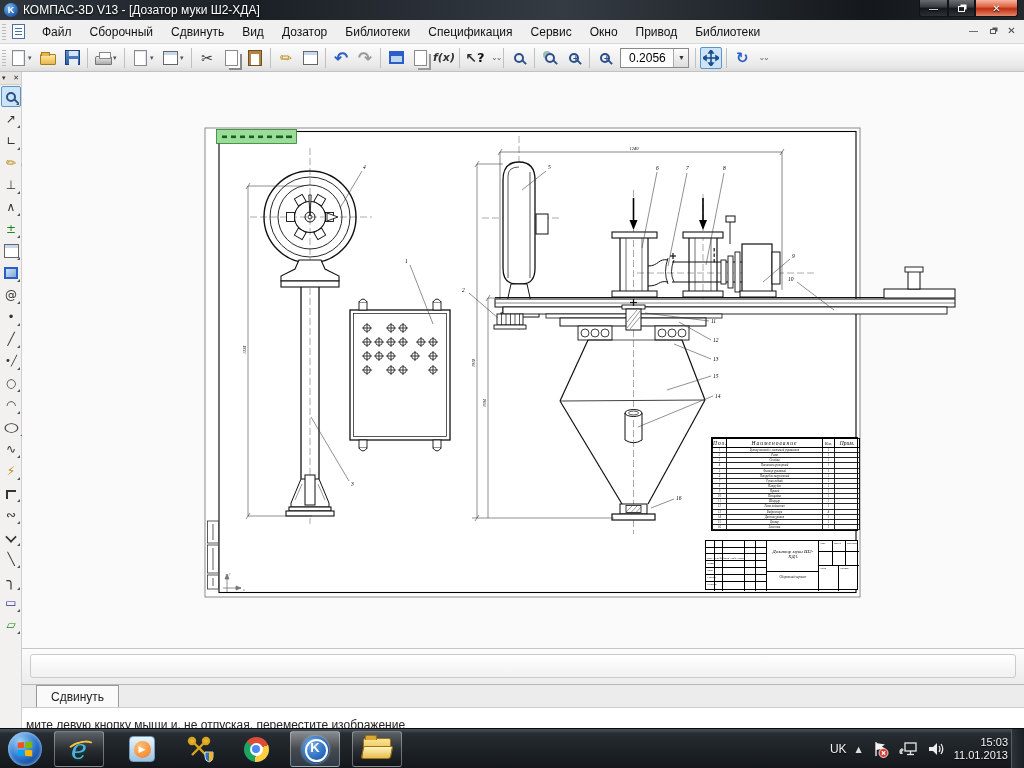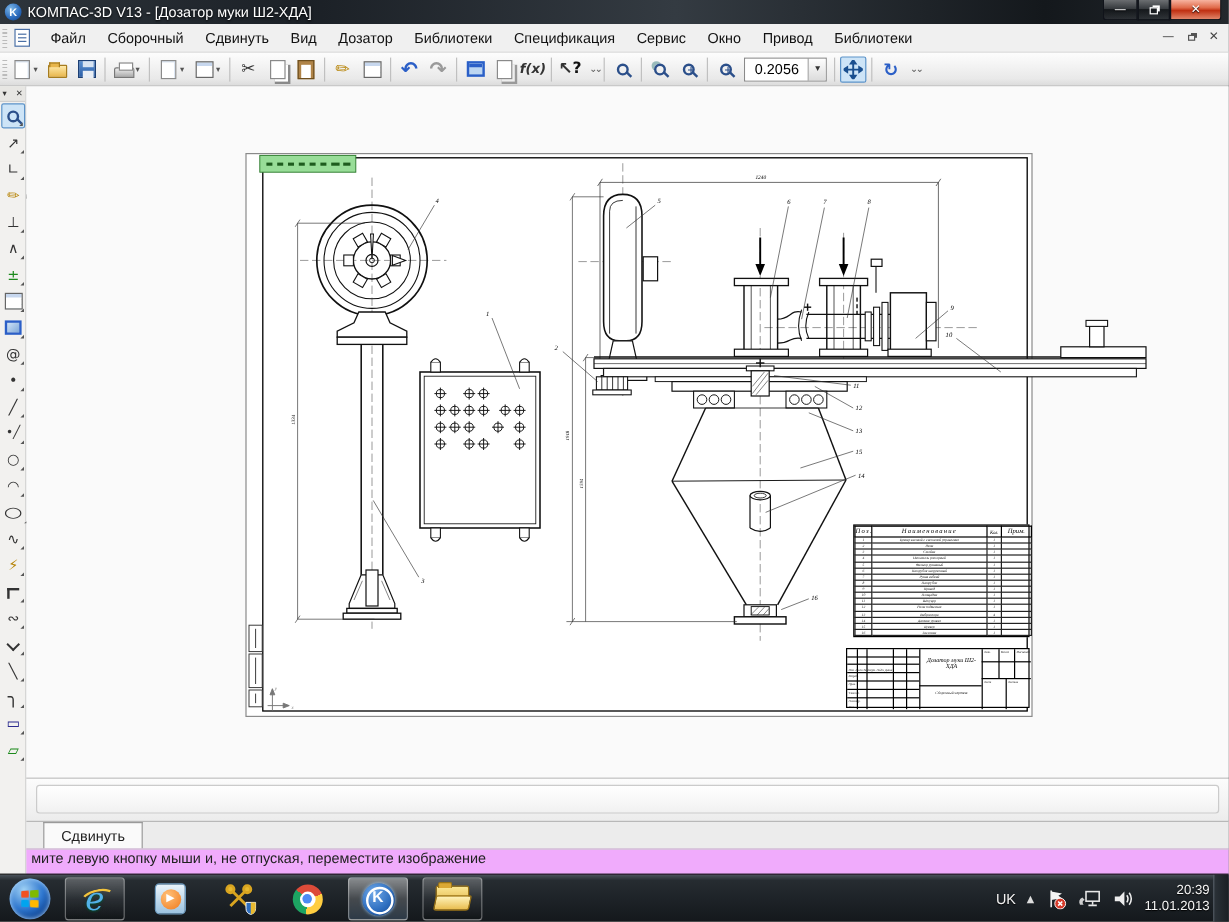--- a/index.html
+++ b/index.html
@@ -98,22 +98,22 @@
   #tb-title { position:absolute; left:62px; top:8px; width:50px; text-align:center; font-size:5px; color:#000; }
   #tb-sub { position:absolute; left:62px; top:34px; width:50px; text-align:center; font-size:3.2px; color:#111; }
 
   
   #propbar { left:22px; top:648px; width:1002px; height:36px; background:linear-gradient(#fcfcfc,#ececec); border-top:1px solid #c6c6c6; }
   #propbar .inner { position:absolute; left:8px; top:5px; width:986px; height:24px; border:1px solid #cbcbcb; border-radius:3px;
     background:linear-gradient(#ffffff,#f1f1f1); }
   #tabrow { left:22px; top:684px; width:1002px; height:23px; background:#ececec; border-top:1px solid #b8b8b8; }
   #panel-tab { position:absolute; left:14px; top:0; height:23px; padding:0 14px; background:#fafafa;
     border:1px solid #9a9a9a; border-bottom:none; display:flex; align-items:center; font-size:12px; color:#222; }
-  #statusbar { left:22px; top:707px; width:1002px; height:25px; background:#f0abfc; border-top:1px solid #cccccc;
-    display:flex; align-items:flex-start; font-size:12px; color:#222; padding-left:4px; }
+  #statusbar { left:22px; top:707px; width:1002px; height:25px; background:#ffffff; border-top:1px solid #cccccc;
+    display:flex; align-items:flex-end; font-size:12px; color:#222; padding-left:4px; }
 
   
   #taskbar { left:0; top:728px; width:1024px; height:40px;
     background:linear-gradient(#4a525a,#262c31 12%,#1d2227 55%,#14181c); border-top:1px solid #090b0d; }
   #orb { position:absolute; left:8px; top:3px; width:34px; height:34px; border-radius:50%;
     background:radial-gradient(circle at 35% 28%,#9fd1f5,#2f77cf 48%,#0b3f8e 78%,#062a61); box-shadow:inset 0 0 4px #bfe3ff; }
   #orb .flag { position:absolute; left:9px; top:10px; width:16px; height:14px; transform:perspective(30px) rotateY(-14deg); display:grid; grid-template-columns:7px 7px; grid-gap:1px; }
   #orb .flag i { display:block; height:6px; border-radius:1px; }
   .task-btn { position:absolute; top:2px; width:50px; height:36px; display:flex; align-items:center; justify-content:center; }
   .task-open { border:1px solid rgba(255,255,255,.35); border-radius:3px;
@@ -917,20 +917,20 @@
         <rect x="7" y="3" width="11" height="8" fill="none" stroke="#e8e8e8" stroke-width="1.3"></rect>
         <line x1="12.5" y1="11" x2="12.5" y2="14" stroke="#e8e8e8" stroke-width="1.3"></line>
         <line x1="9" y1="14.5" x2="16" y2="14.5" stroke="#e8e8e8" stroke-width="1.3"></line>
         <path d="M2,14 q-2,-4 2,-6 l2,2 q-3,1 -1,4 Z" fill="#cfcfcf"></path>
       </svg>
       <svg width="18" height="18" viewBox="0 0 18 18">
         <path d="M2,7 h4 l4,-4 v12 l-4,-4 h-4 Z" fill="#ececec"></path>
         <path d="M12,6 q2,3 0,6 M14,4 q3.5,5 0,10" stroke="#ececec" stroke-width="1.3" fill="none"></path>
       </svg>
       <span class="clock">
-        <div>20:39</div>
+        <div>15:03</div>
         <div>11.01.2013</div>
       </span>
     </div>
     <div id="showdesk"></div>
   </div>
 
 </div>
 
 </body></html>

